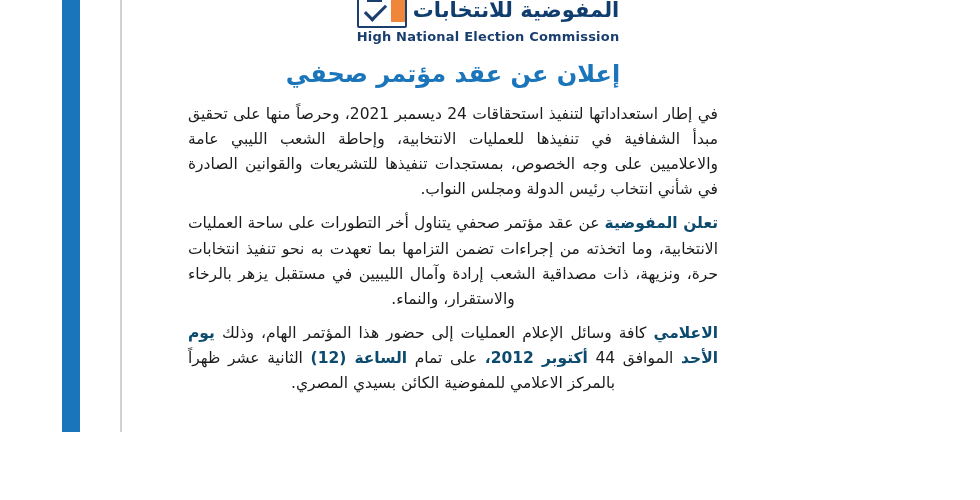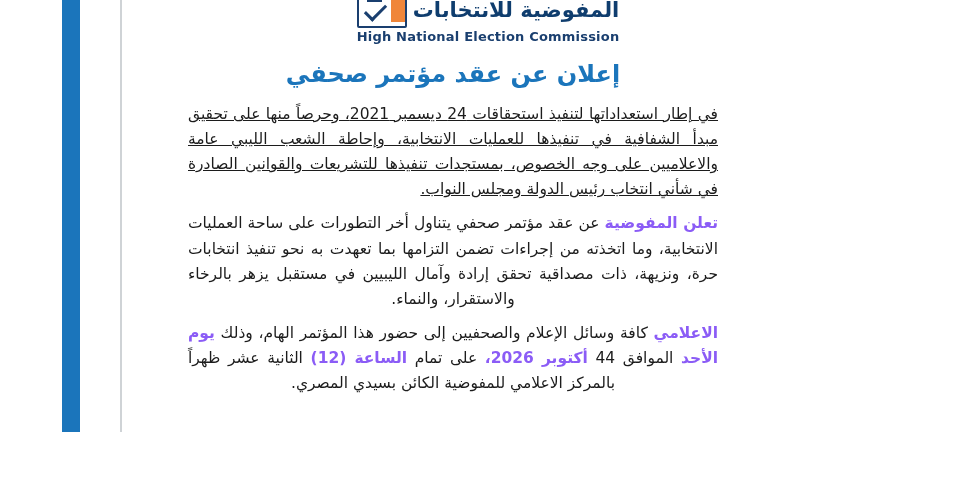--- a/index.html
+++ b/index.html
@@ -147,25 +147,24 @@
   p.para {
     margin: 0 0 9px 0;
     font-size: 15.5px;
     line-height: 1.62;
     color: #1c1c1c;
     text-align: justify;
     text-align-last: center;
   }
   p.para.first {
     text-align-last: right;
-    text-decoration: underline;
   }
   b.strong {
     font-weight: bold;
-    color: #8b5cf6;
+    color: #0c4a6e;
   }
 </style>
 </head>
 <body>
 
 <div class="page">
 
   <div class="edge-bar-outer"></div>
   <div class="edge-bar-blue"></div>
   <div class="edge-bar-gray"></div>
@@ -181,18 +180,18 @@
         </span>
       </div>
       <div class="logo-en">High National Election Commission</div>
     </div>
   </div>
 
   <div class="content">
     <h1 class="doc-title">إعلان عن عقد مؤتمر صحفي</h1>
     <div id="paragraph-list">
         <p class="para first"><span>في إطار استعداداتها لتنفيذ استحقاقات 24 ديسمبر 2021، وحرصاً منها على تحقيق مبدأ الشفافية في تنفيذها للعمليات الانتخابية، وإحاطة الشعب الليبي عامة والاعلاميين على وجه الخصوص، بمستجدات تنفيذها للتشريعات والقوانين الصادرة في شأني انتخاب رئيس الدولة ومجلس النواب.</span></p>
-        <p class="para"><b class="strong">تعلن المفوضية</b><span> عن عقد مؤتمر صحفي يتناول أخر التطورات على ساحة العمليات الانتخابية، وما اتخذته من إجراءات تضمن التزامها بما تعهدت به نحو تنفيذ انتخابات حرة، ونزيهة، ذات مصداقية تحقق إرادة وآمال الليبيين في مستقبل يزهر بالرخاء والاستقرار، والنماء.</span></p>
-        <p class="para"><b class="strong">الاعلامي</b><span> كافة وسائل الإعلام والصحفيين إلى حضور هذا المؤتمر الهام، وذلك </span><b class="strong">يوم الأحد</b><span> الموافق 44 </span><b class="strong">أكتوبر 2026،</b><span> على تمام </span><b class="strong">الساعة (12)</b><span> الثانية عشر ظهراً بالمركز الاعلامي للمفوضية الكائن بسيدي المصري.</span></p>
+        <p class="para"><b class="strong">تعلن المفوضية</b><span> عن عقد مؤتمر صحفي يتناول أخر التطورات على ساحة العمليات الانتخابية، وما اتخذته من إجراءات تضمن التزامها بما تعهدت به نحو تنفيذ انتخابات حرة، ونزيهة، ذات مصداقية الشعب إرادة وآمال الليبيين في مستقبل يزهر بالرخاء والاستقرار، والنماء.</span></p>
+        <p class="para"><b class="strong">الاعلامي</b><span> كافة وسائل الإعلام العمليات إلى حضور هذا المؤتمر الهام، وذلك </span><b class="strong">يوم الأحد</b><span> الموافق 44 </span><b class="strong">أكتوبر 2012،</b><span> على تمام </span><b class="strong">الساعة (12)</b><span> الثانية عشر ظهراً بالمركز الاعلامي للمفوضية الكائن بسيدي المصري.</span></p>
       </div>
   </div>
 
 </div>
 
 </body></html>

